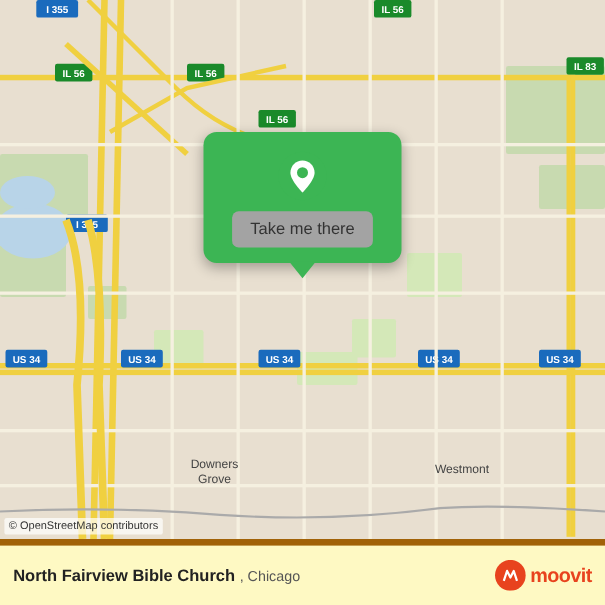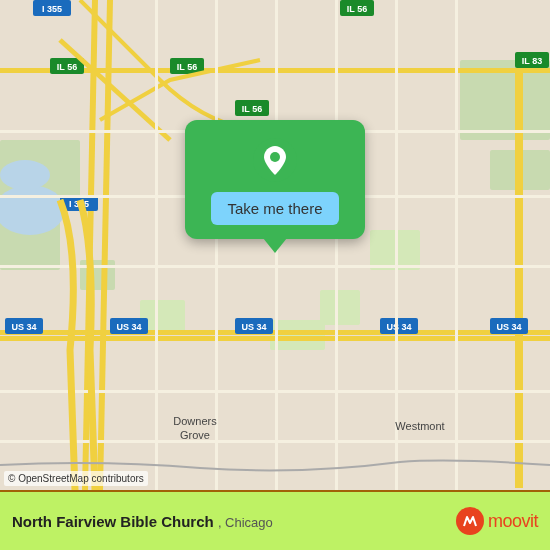--- a/index.html
+++ b/index.html
@@ -16,43 +16,43 @@
       height: 490px;
       position: relative;
       overflow: hidden;
       background-color: #e8e0d8;
     }
 
     
     #bottom-bar {
       width: 550px;
       height: 60px;
-      background: #bef264;
+      background: #fef9c3;
       display: flex;
       align-items: center;
       padding: 0 12px;
-      border-top: 2px solid #a16207;
+      border-top: 6px solid #a16207;
       gap: 10px;
     }
 
     .moovit-logo {
       display: flex;
       align-items: center;
       gap: 4px;
       margin-left: auto;
     }
 
     .moovit-icon {
       width: 28px;
       height: 28px;
     }
 
     .moovit-text {
       font-size: 18px;
-      font-weight: normal;
+      font-weight: bold;
       color: #e8431e;
       letter-spacing: -0.5px;
     }
 
     
     #popup-card {
       position: absolute;
       top: 120px;
       left: 50%;
       transform: translateX(-50%);
@@ -80,21 +80,21 @@
       border-right: 12px solid transparent;
       border-top: 15px solid #3cb554;
     }
 
     .location-icon {
       width: 44px;
       height: 44px;
     }
 
     .take-me-btn {
-      background: #7dd3fc;
+      background: #a3a3a3;
       color: #333;
       border: none;
       border-radius: 6px;
       padding: 8px 16px;
       font-size: 15px;
       font-weight: 500;
       cursor: pointer;
       white-space: nowrap;
     }
 

